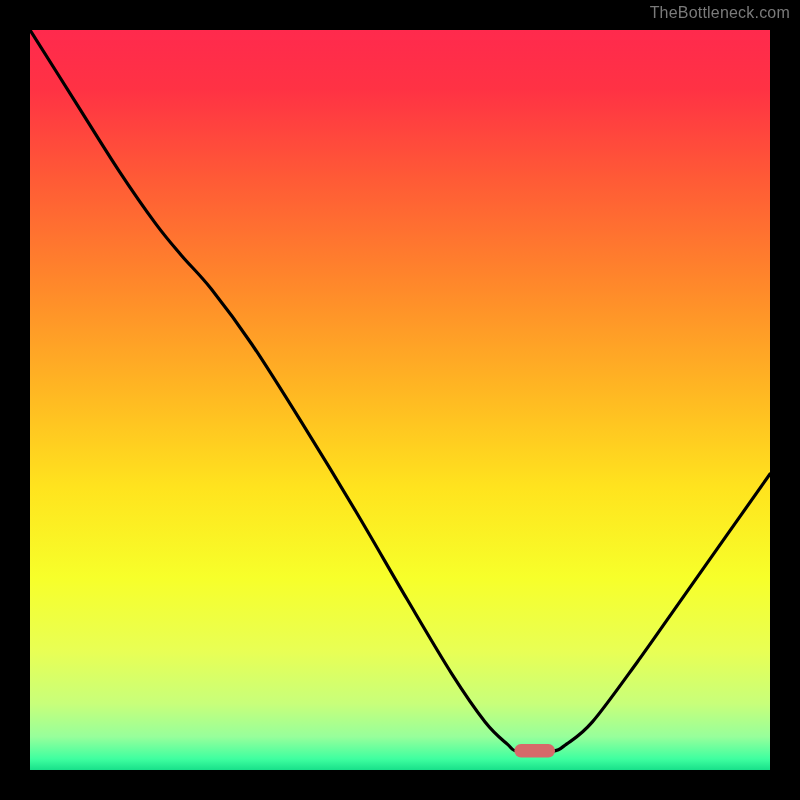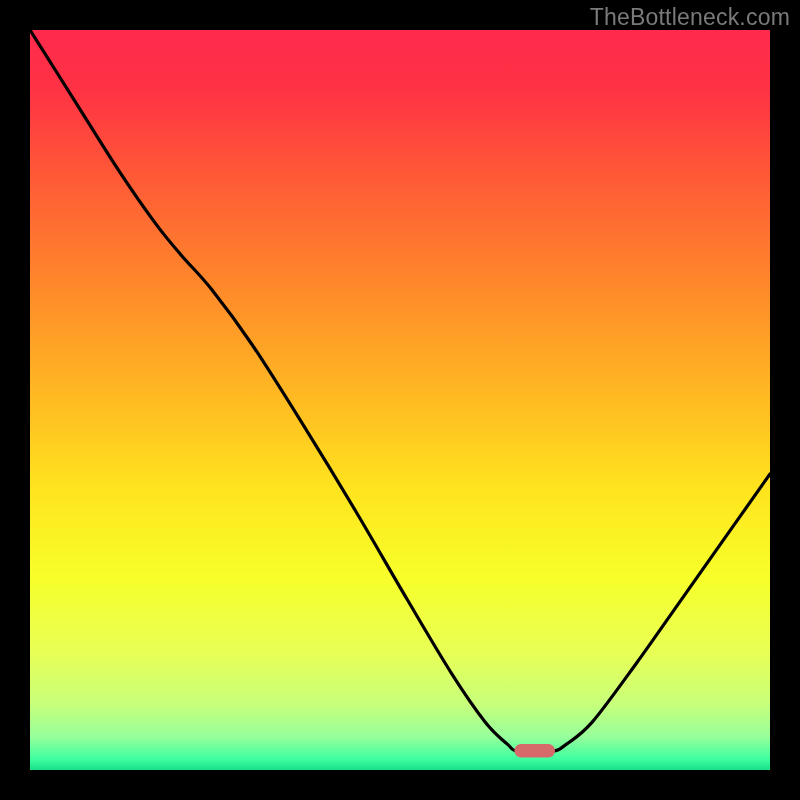--- a/index.html
+++ b/index.html
@@ -30,21 +30,21 @@
   }
   .curve-svg {
     position: absolute;
     top: 0; left: 0; width: 100%; height: 100%;
   }
   .watermark {
     position: absolute;
     top: 4px;
     right: 10px;
     color: #7a7a7a;
-    font-size: 23px;
+    font-size: 16px;
     font-weight: 500;
     letter-spacing: 0.2px;
   }
 </style>
 </head>
 <body>
 
 <div class="frame">
   <div class="watermark">TheBottleneck.com</div>
 

